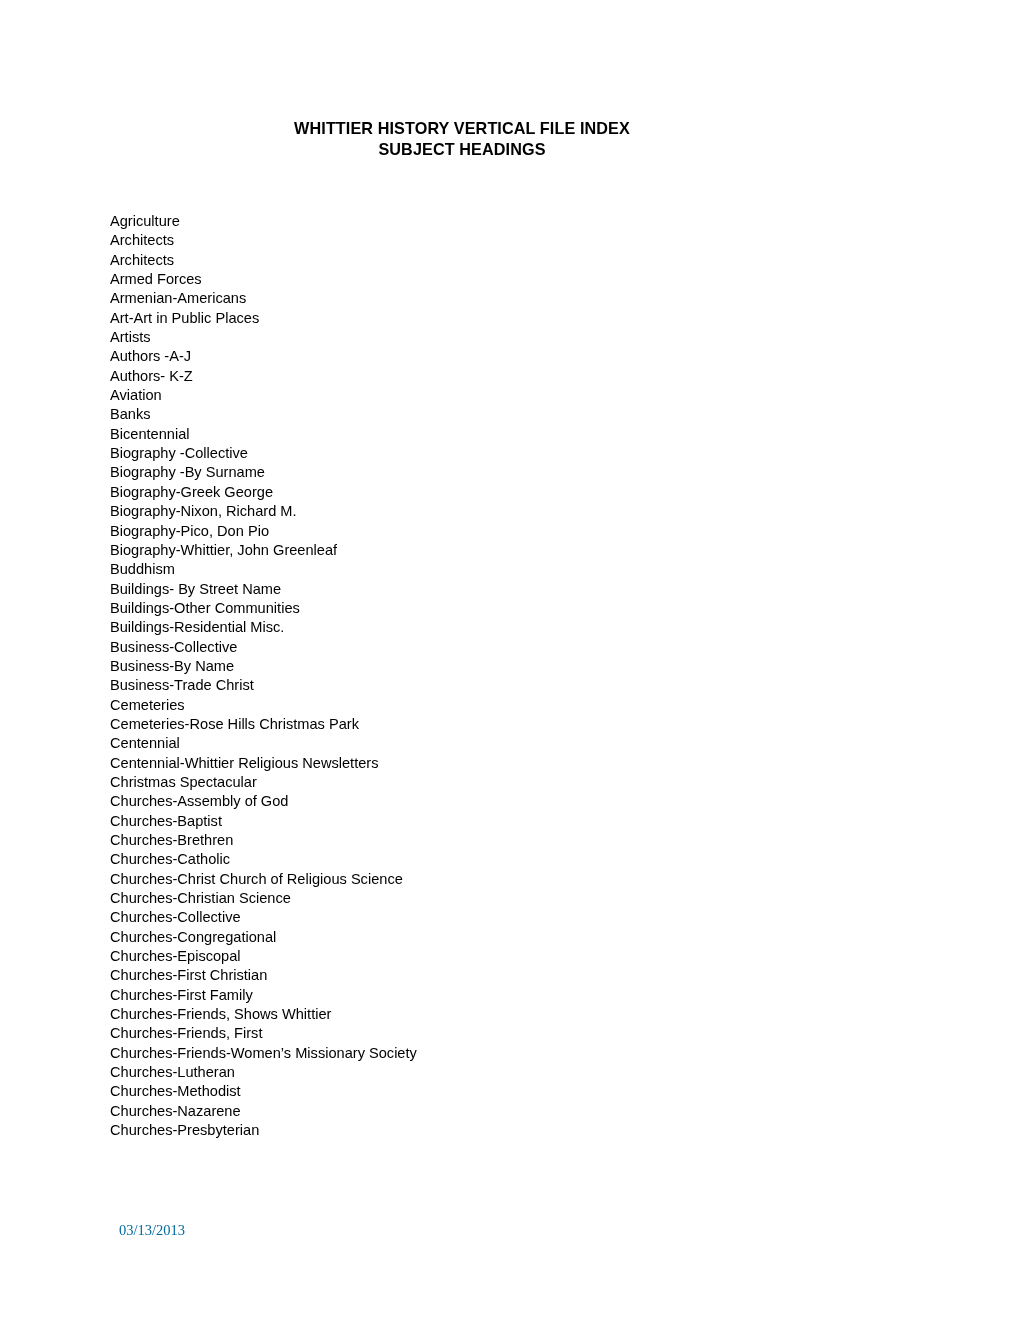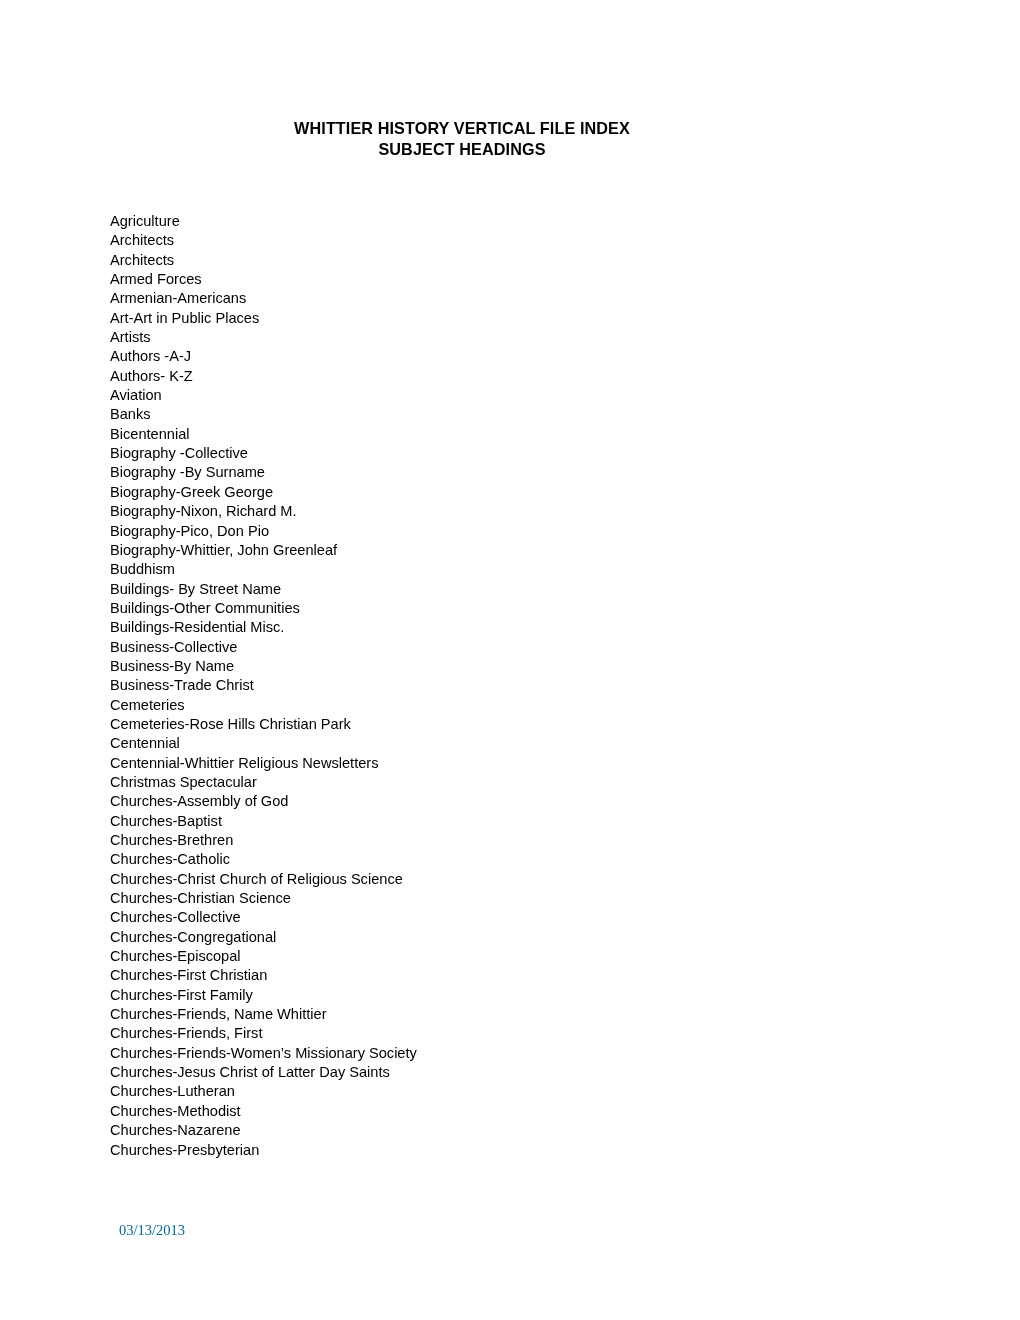--- a/index.html
+++ b/index.html
@@ -100,39 +100,38 @@
       <li>Biography-Pico, Don Pio</li>
       <li>Biography-Whittier, John Greenleaf</li>
       <li>Buddhism</li>
       <li>Buildings- By Street Name</li>
       <li>Buildings-Other Communities</li>
       <li>Buildings-Residential Misc.</li>
       <li>Business-Collective</li>
       <li>Business-By Name</li>
       <li>Business-Trade Christ</li>
       <li>Cemeteries</li>
-      <li>Cemeteries-Rose Hills Christian Park</li>
+      <li>Cemeteries-Rose Hills Christmas Park</li>
       <li>Centennial</li>
       <li>Centennial-Whittier Religious Newsletters</li>
       <li>Christmas Spectacular</li>
       <li>Churches-Assembly of God</li>
       <li>Churches-Baptist</li>
       <li>Churches-Brethren</li>
       <li>Churches-Catholic</li>
       <li>Churches-Christ Church of Religious Science</li>
       <li>Churches-Christian Science</li>
       <li>Churches-Collective</li>
       <li>Churches-Congregational</li>
       <li>Churches-Episcopal</li>
       <li>Churches-First Christian</li>
       <li>Churches-First Family</li>
-      <li>Churches-Friends, Name Whittier</li>
+      <li>Churches-Friends, Shows Whittier</li>
       <li>Churches-Friends, First</li>
       <li>Churches-Friends-Women’s Missionary Society</li>
-      <li>Churches-Jesus Christ of Latter Day Saints</li>
       <li>Churches-Lutheran</li>
       <li>Churches-Methodist</li>
       <li>Churches-Nazarene</li>
       <li>Churches-Presbyterian</li>
     </ul>
 
   <div class="footer-date">03/13/2013</div>
 
 </div>
 

